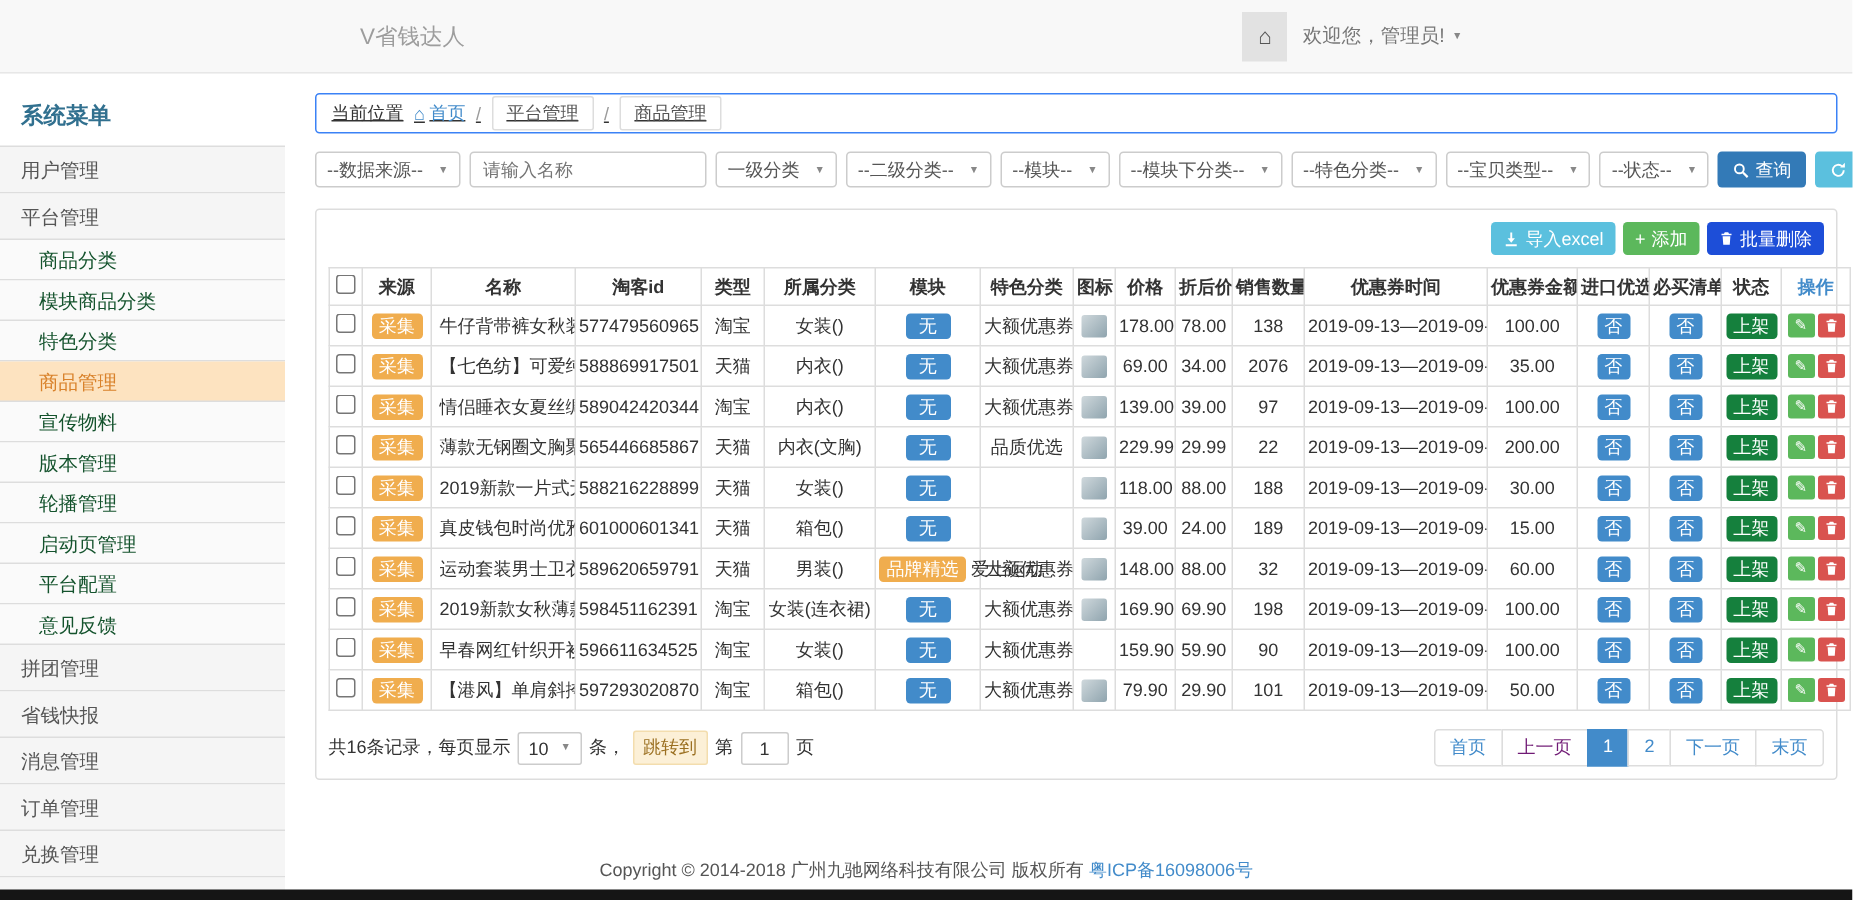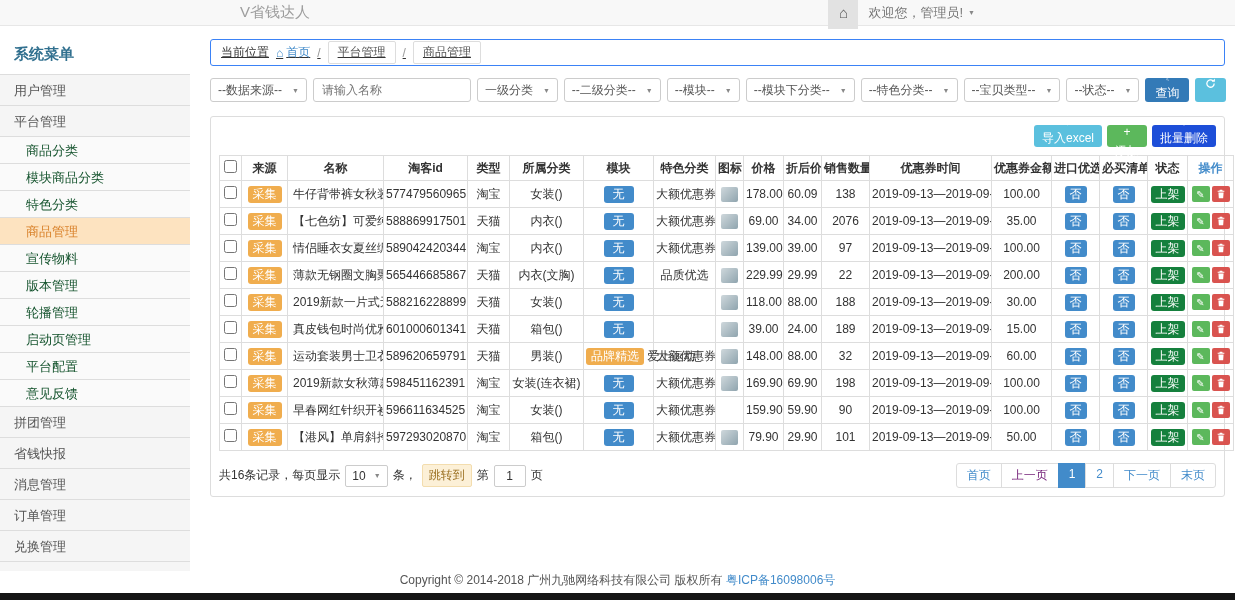--- a/index.html
+++ b/index.html
@@ -4,21 +4,21 @@
 <title></title>
 <style>
   * { box-sizing: border-box; margin: 0; padding: 0; }
   html,body { width:1235px; height:600px; }
   body {
     font-family: "Liberation Sans","DejaVu Sans",sans-serif;
     background:#fff; color:#333; font-size:12px;
     overflow:hidden; position:relative;
   }
   
-  .topbar { height:26px; background:#f8f8f8; border-bottom:1px solid #e7e7e7; display:flex; align-items:center;text-align:right; }
+  .topbar { height:49px; background:#f8f8f8; border-bottom:1px solid #e7e7e7; display:flex; align-items:center;text-align:right; }
   .brand { margin-left:240px; font-size:15px; color:#9d9d9d; }
   .top-right { margin-left:auto; margin-right:250px; display:flex; align-items:center; height:33px; }
   .home-box { width:30px; height:33px; background:#e2e2e2; display:flex; align-items:center; justify-content:center; color:#555; font-size:15px; cursor:pointer; }
   .welcome { padding:0 10px; color:#777; font-size:13px; display:flex; align-items:center; gap:5px; cursor:pointer; }
   .caret { font-size:7px; color:#888; }
   
   .layout { display:flex; align-items:flex-start; padding-top:13px; }
   .sidebar { width:190px; flex:none; }
   .side-title { padding:6px 14px 10px; font-size:15px; font-weight:bold; color:#31708f; }
   .side-menu { border-top:1px solid #ddd; }
@@ -29,21 +29,21 @@
   
   .main { width:1015px; margin-left:20px; }
   .breadcrumb { height:27px; border:1px solid #3b82f6; border-radius:3px; display:flex; align-items:center; padding:0 10px; gap:7px; background:#fff;text-decoration:underline; }
   .bc-label { color:#333; }
   .bc-home-link { color:#428bca; display:inline-flex; align-items:center; gap:3px; cursor:pointer; }
   .bc-sep { color:#999; }
   .crumb-chip { border:1px solid #ddd; border-radius:2px; padding:2px 9px; color:#555; background:#fff; }
   .filter-bar { display:flex; margin-top:12px; gap:6px; align-items:center; }
   .sel { height:24px; border:1px solid #ccc; border-radius:3px; background:#fff; display:flex; align-items:center; padding:0 7px; color:#555; gap:10px; cursor:pointer; white-space:nowrap; }
   .txt-input { height:24px; border:1px solid #ccc; border-radius:3px; padding:0 8px; width:158px; font-size:12px; color:#555; }
-  .btn { height:24px; border:none; border-radius:3px; color:#fff; font-size:12px; display:inline-flex; align-items:center; gap:4px; padding:0 10px; cursor:pointer; white-space:nowrap;flex-direction:column; }
+  .btn { height:24px; border:none; border-radius:3px; color:#fff; font-size:12px; display:inline-flex; align-items:center; gap:4px; padding:0 10px; cursor:pointer; white-space:nowrap; }
   .btn-primary { background:#337ab7; }
   .btn-info { background:#5bc0de; }
   .btn-success { background:#5cb85c; }
   .btn-danger-light { background:#1d4ed8; }
   .panel { margin-top:14px; border:1px solid #ddd; border-radius:3px; padding:8px; }
   .toolbar { display:flex; justify-content:flex-end; gap:5px; margin-bottom:8px; }
   .toolbar .btn { height:22px; padding:0 8px; }
   
   table { width:100%; border-collapse:collapse; table-layout:fixed; }
   th,td { border:1px solid #ddd; text-align:center; padding:2px 2px; font-size:12px; overflow:hidden; white-space:nowrap; }
@@ -252,21 +252,21 @@
               <td><input type="checkbox" style=""></td>
               <td><span class="bdg b-orange">采集</span></td>
               <td class="c-name">牛仔背带裤女秋装减龄...</td>
               <td>577479560965</td>
               <td>淘宝</td>
               <td>女装()</td>
               <td class="c-module"><span class="bdg b-blue wpad">无</span></td>
               <td>大额优惠券</td>
               <td><span class="img-ph"></span></td>
               <td>178.00</td>
-              <td>60.09</td>
+              <td>78.00</td>
               <td>138</td>
               <td>2019-09-13—2019-09-17</td>
               <td>100.00</td>
               <td><span class="bdg b-blue">否</span></td>
               <td><span class="bdg b-blue">否</span></td>
               <td><span class="bdg b-green">上架</span></td>
               <td><span class="op op-edit">✎</span><span class="op op-del">
                   <svg viewBox="0 0 12 12" width="10" height="10">
                     <path fill="#fff" d="M4.6 1h2.8l.6 1.2H10v1.1H2V2.2h2zM2.9 4.2h6.2L8.6 11H3.4z"></path>
                   </svg>

